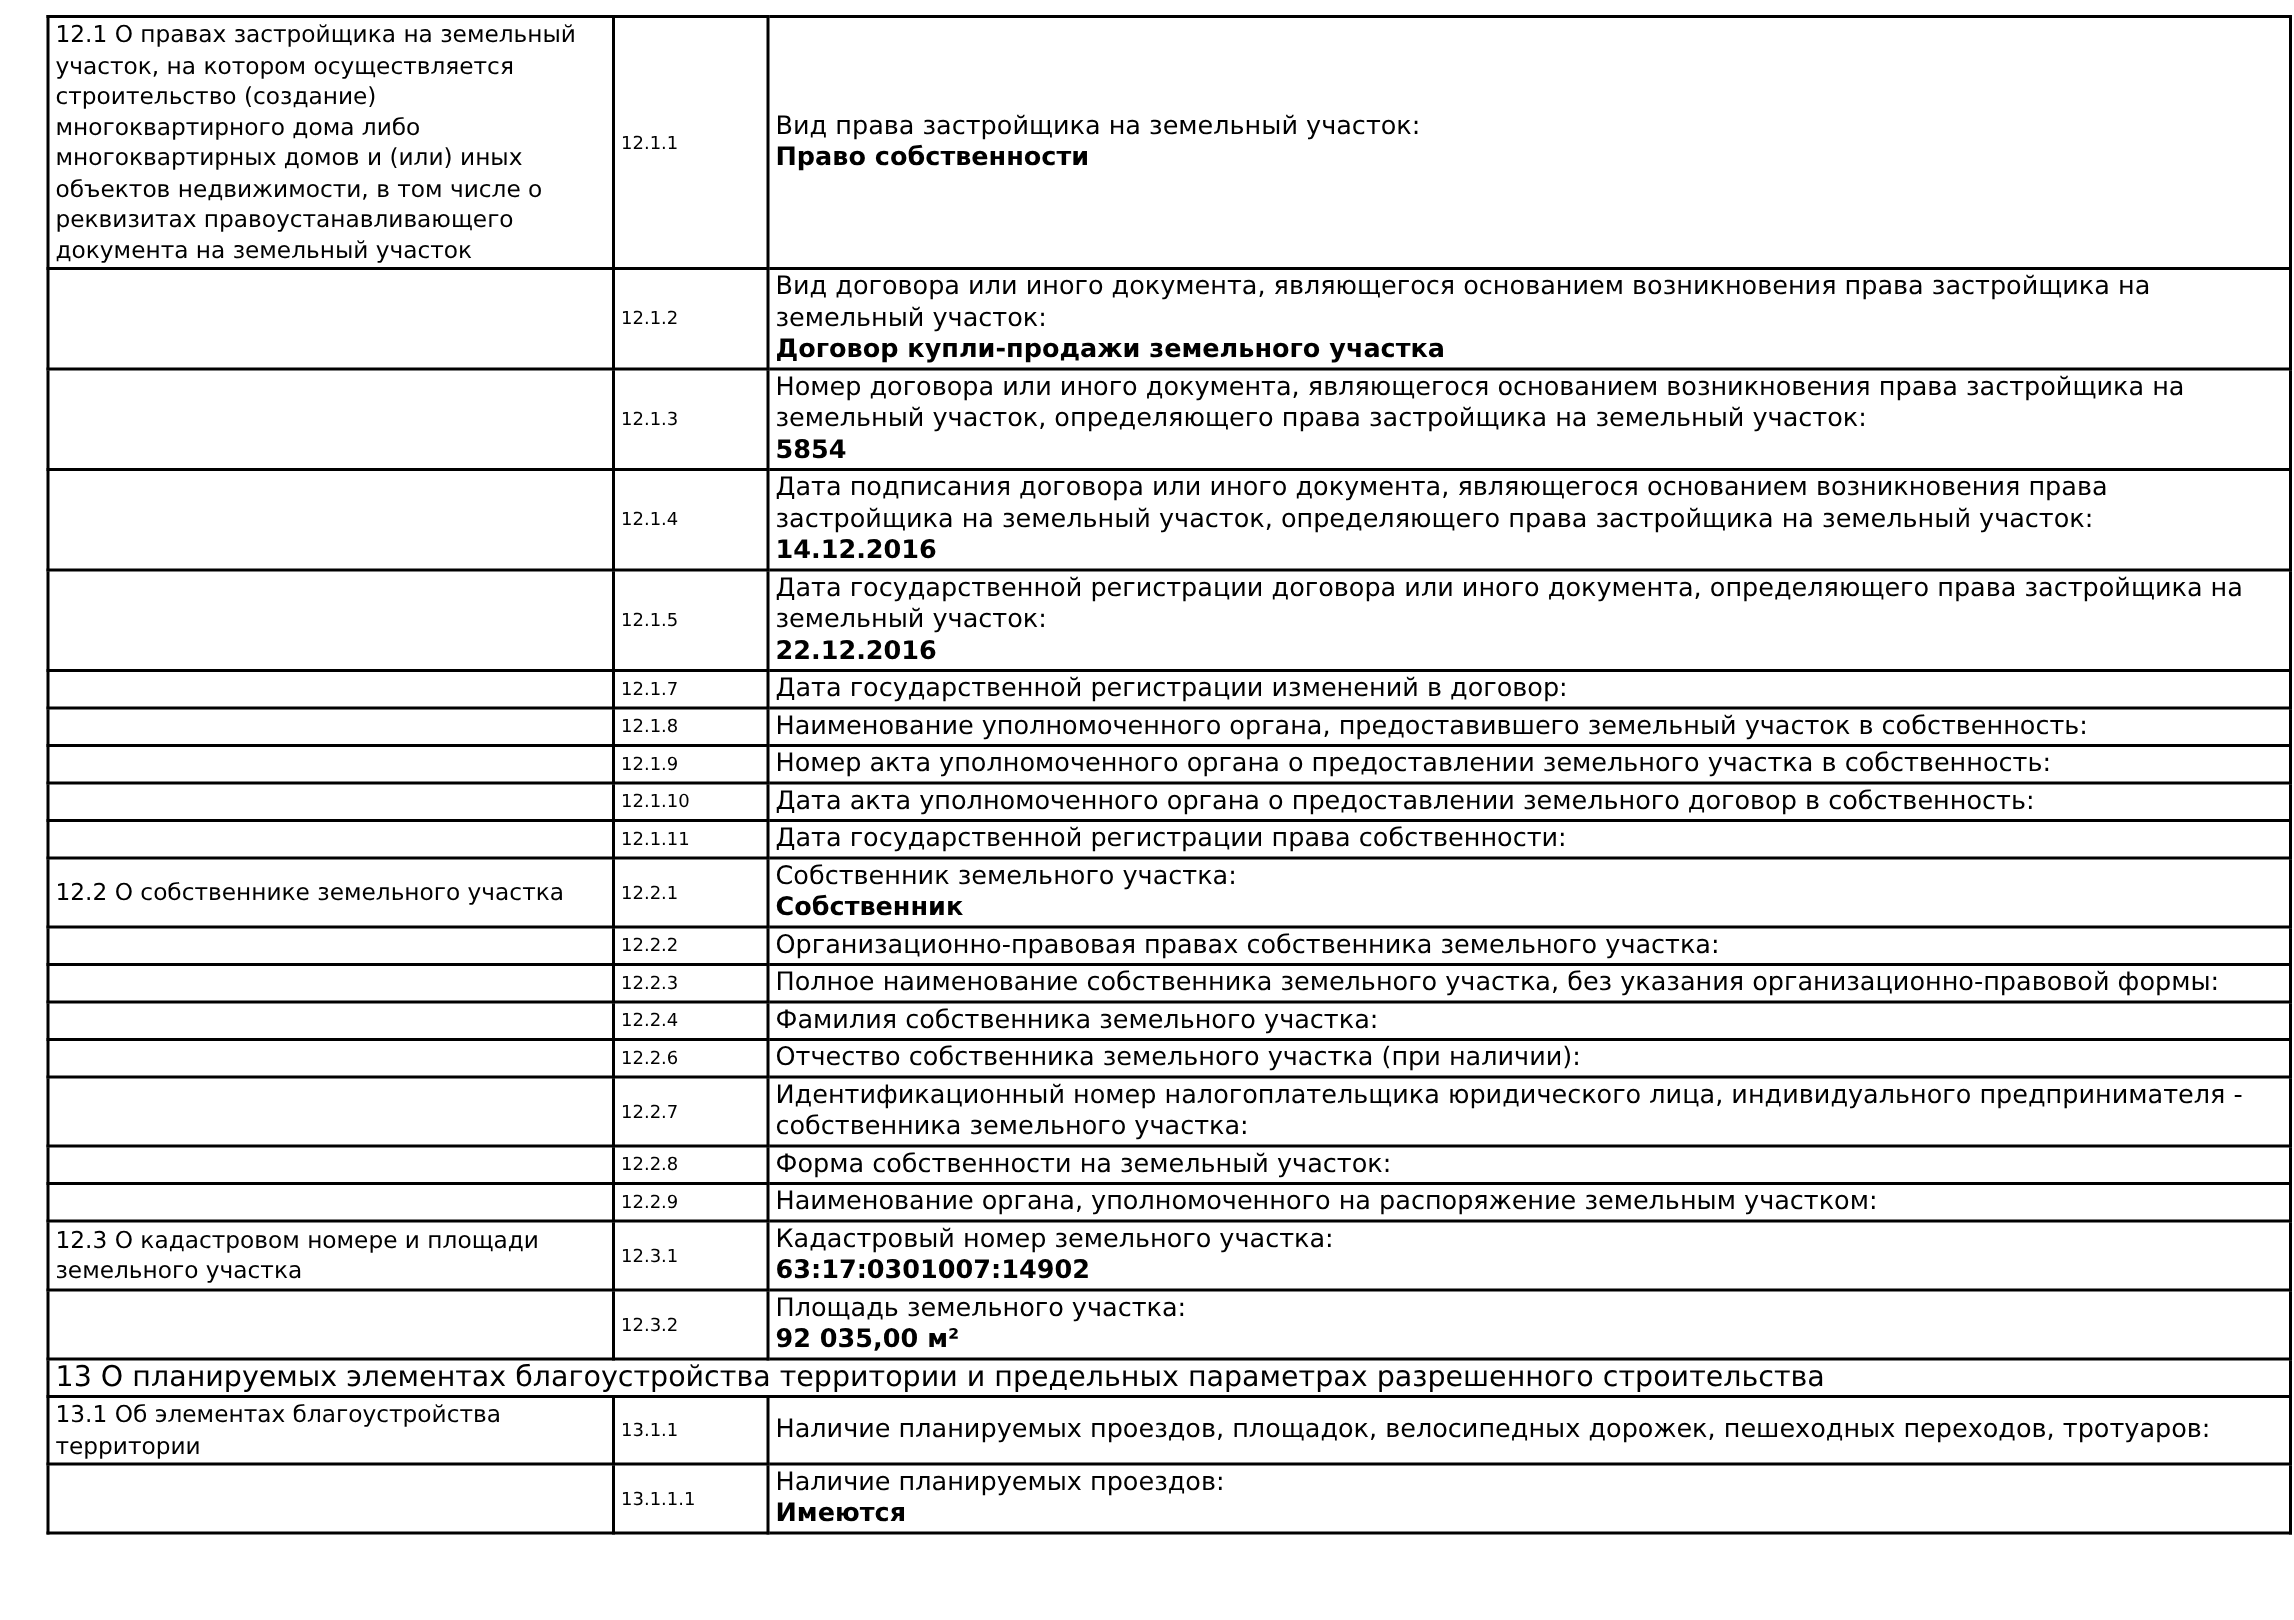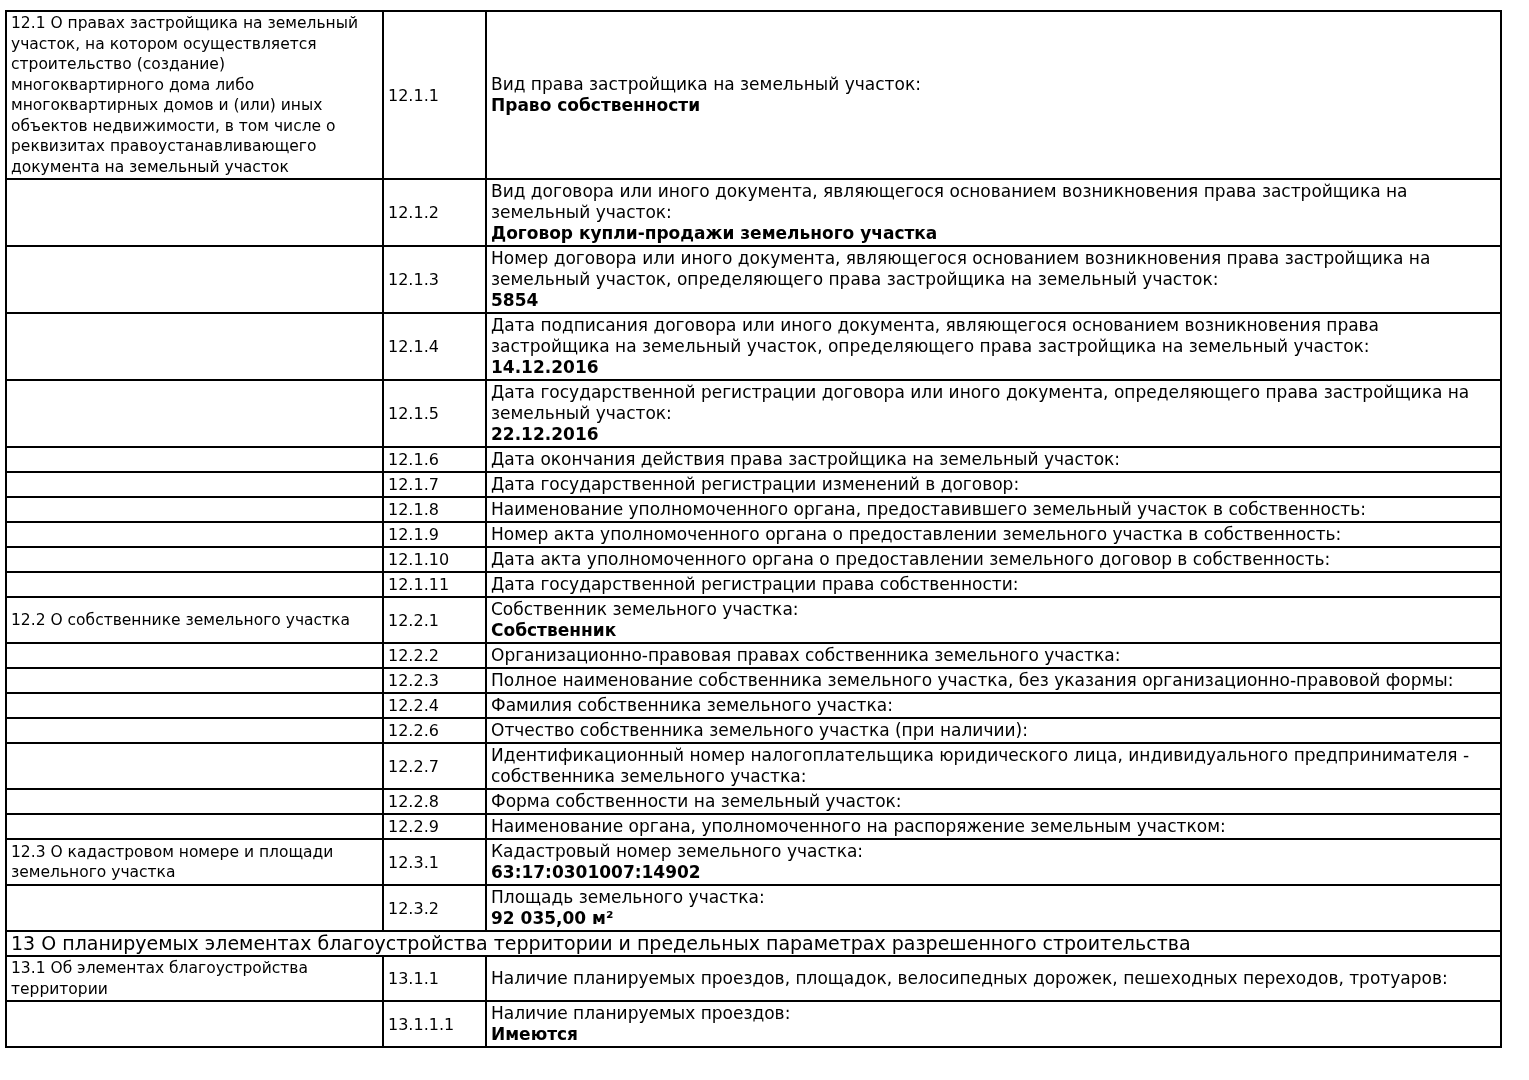--- a/index.html
+++ b/index.html
@@ -10,38 +10,38 @@
   .page {
     width: 1529px;
     height: 1080px;
     background: #ffffff;
     overflow: hidden;
   }
   table.declaration {
     border-collapse: collapse;
     table-layout: fixed;
     width: 1497px;
-    margin: 10px 0 0 5px;
+    margin: 10px 0 0 31px;
     background: #ffffff;
   }
   table.declaration td {
     border: 2px solid #000000;
     padding: 1px 4px;
     color: #000000;
     overflow: hidden;
   }
   .section-cell {
     font-family: "DejaVu Sans", sans-serif;
     font-size: 15.5px;
     line-height: 20.5px;
     vertical-align: middle;
   }
   .num-cell {
     font-family: "DejaVu Sans", sans-serif;
-    font-size: 16px;
+    font-size: 12px;
     line-height: 21px;
     vertical-align: middle;
   }
   .content-cell {
     font-family: "DejaVu Sans", sans-serif;
     font-size: 17px;
     line-height: 21px;
     vertical-align: middle;
   }
   .header-cell {
@@ -100,27 +100,20 @@
         <tr>
           <td class="section-cell"></td>
           <td class="num-cell">12.1.5</td>
           <td class="content-cell">
             <div class="item-label">Дата государственной регистрации договора или иного документа, определяющего права застройщика на земельный участок:</div>
             <div class="item-value">22.12.2016</div>
           </td>
         </tr>
         <tr>
           <td class="section-cell"></td>
-          <td class="num-cell">12.1.6</td>
-          <td class="content-cell">
-            <div class="item-label">Дата окончания действия права застройщика на земельный участок:</div>
-          </td>
-        </tr>
-        <tr>
-          <td class="section-cell"></td>
           <td class="num-cell">12.1.7</td>
           <td class="content-cell">
             <div class="item-label">Дата государственной регистрации изменений в договор:</div>
           </td>
         </tr>
         <tr>
           <td class="section-cell"></td>
           <td class="num-cell">12.1.8</td>
           <td class="content-cell">
             <div class="item-label">Наименование уполномоченного органа, предоставившего земельный участок в собственность:</div>

